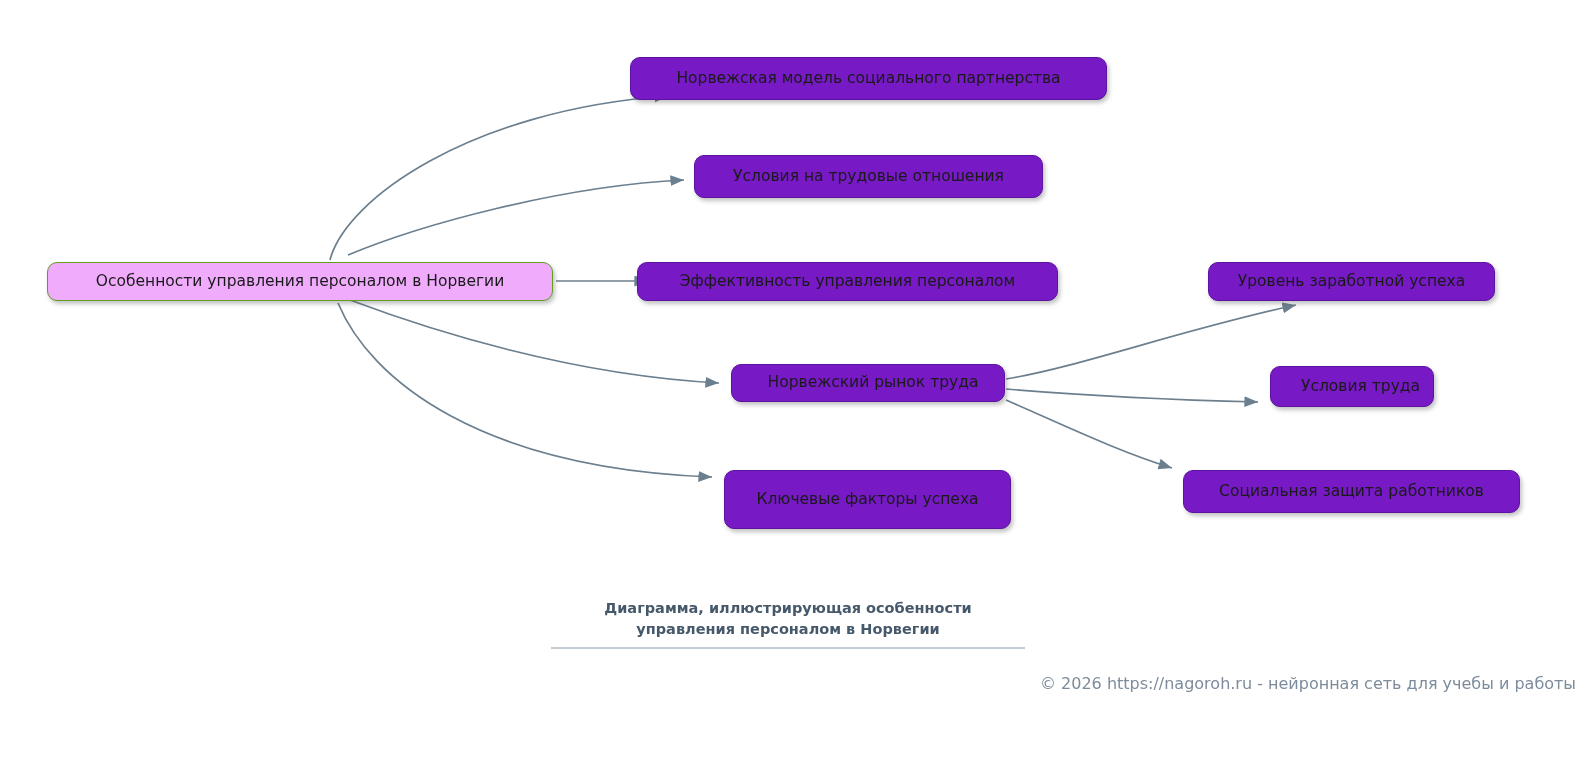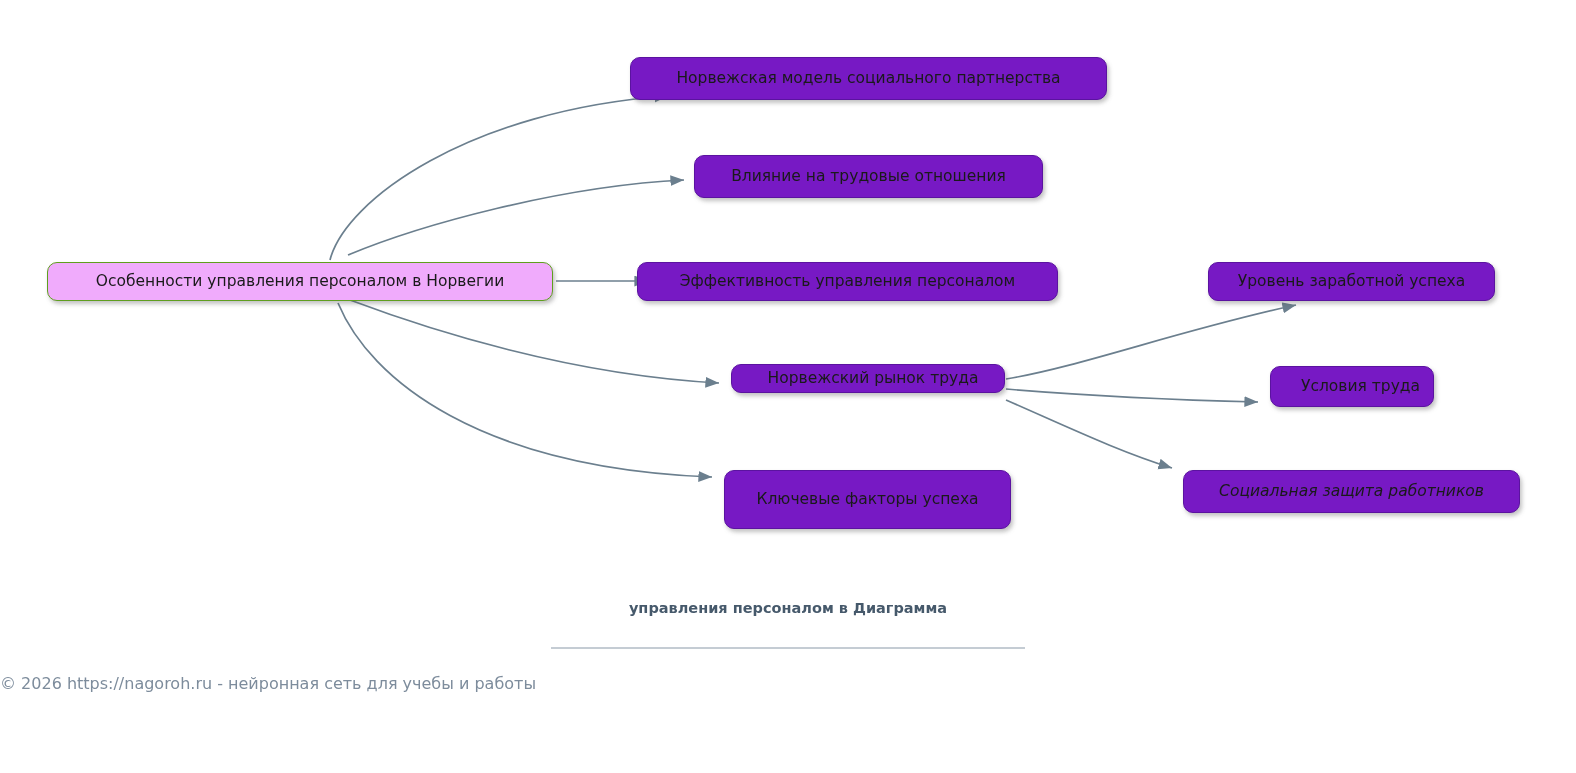--- a/index.html
+++ b/index.html
@@ -50,21 +50,21 @@
     text-align: center;
     color: #46596b;
     font-weight: bold;
     font-size: 14.5px;
     line-height: 1.45;
   }
   .footer {
     position: absolute;
     left: 0;
     right: 0;
-    text-align: left;
+    text-align: right;
     color: #7d8c9c;
     font-size: 16px;
   }
 </style>
 </head>
 <body>
 
 <svg id="diagram-canvas" viewBox="0 0 1576 773">
   <defs>
     <marker id="arrow" markerWidth="10" markerHeight="10" refX="8" refY="3.2" orient="auto" markerUnits="strokeWidth">
@@ -86,46 +86,47 @@
 
 <div class="node root" style="left:47px; top:262px; width:506px; height:39px;">
   <span>Особенности управления персоналом в Норвегии</span>
 </div>
 
 <div class="node branch" style="left:630px; top:50px; width:477px; height:43px;margin-top:7px;">
   <span>Норвежская модель социального партнерства</span>
 </div>
 
 <div class="node branch" style="left:694px; top:155px; width:349px; height:43px;">
-  <span>Влияние на трудовые отношения</span>
+  <span>Условия на трудовые отношения</span>
 </div>
 
 <div class="node branch" style="left:637px; top:262px; width:421px; height:39px;">
   <span>Эффективность управления персоналом</span>
 </div>
 
-<div class="node branch" style="left:731px; top:364px; width:274px; height:29px;padding-left:24px;">
+<div class="node branch" style="left:731px; top:364px; width:274px; height:38px;padding-left:24px;">
   <span>Норвежский рынок труда</span>
 </div>
 
 <div class="node branch" style="left:724px; top:470px; width:287px; height:59px;">
   <span>Ключевые факторы успеха</span>
 </div>
 
 <div class="node branch" style="left:1208px; top:262px; width:287px; height:39px;">
   <span>Уровень заработной успеха</span>
 </div>
 
 <div class="node branch" style="left:1270px; top:366px; width:164px; height:41px;padding-left:31px;">
   <span>Условия труда</span>
 </div>
 
-<div class="node branch" style="left:1183px; top:470px; width:337px; height:43px;font-style:italic;">
+<div class="node branch" style="left:1183px; top:470px; width:337px; height:43px;">
   <span>Социальная защита работников</span>
 </div>
 
 <div class="caption" style="top:598px;">
-  <div>управления персоналом в Диаграмма</div>
+  <div>Диаграмма, иллюстрирующая особенности</div>
+  <div>управления персоналом в Норвегии</div>
 </div>
 
 <div class="footer" style="top:674px;">
   <span>© 2026 https://nagoroh.ru - нейронная сеть для учебы и работы</span>
 </div>
 
 </body></html>

